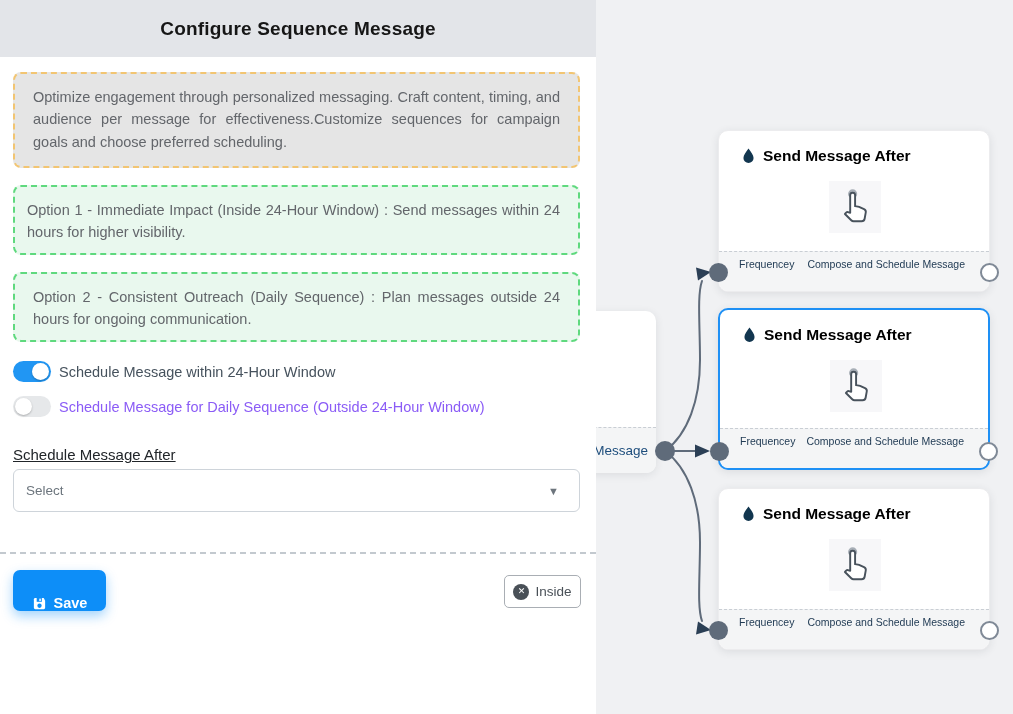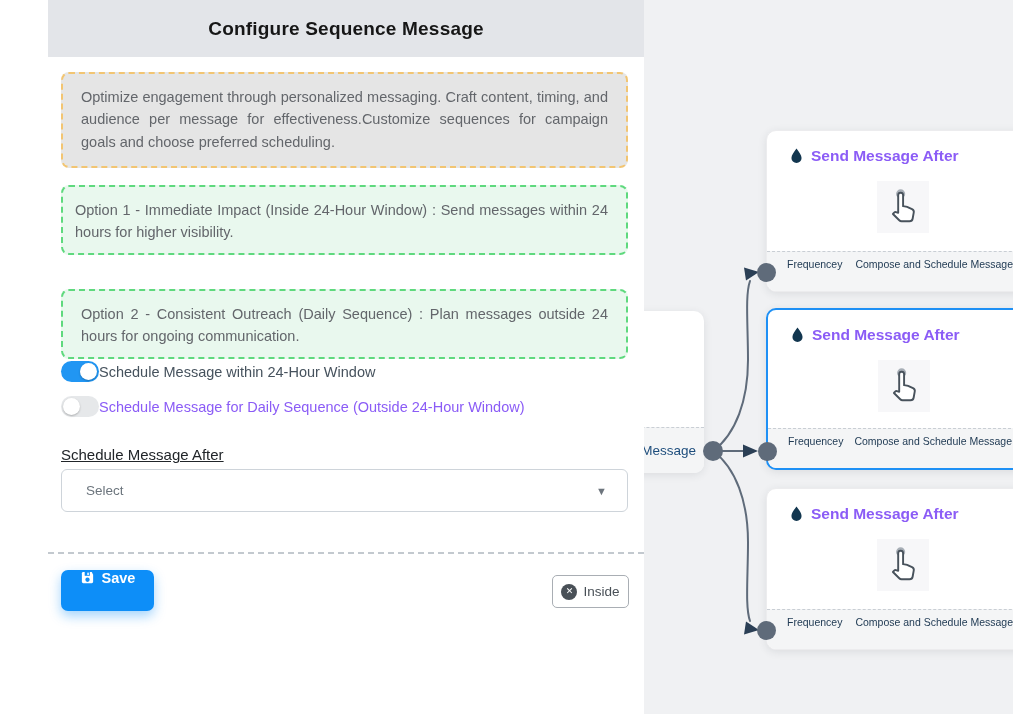--- a/index.html
+++ b/index.html
@@ -1,60 +1,60 @@
 <!DOCTYPE html>
 <html><head>
 <meta charset="utf-8">
 <style>
   * { margin:0; padding:0; box-sizing:border-box; }
   html,body { width:1013px; height:714px; overflow:hidden;
     font-family:"Liberation Sans","DejaVu Sans",sans-serif; background:#fff; }
 
-  .app { position:relative; width:801px; height:714px;margin-left:48px; }
+  .app { position:relative; width:801px; height:714px; }
 
   
   .panel { position:absolute; left:0; top:0; width:596px; height:714px; background:#fff; }
   .panel-header { position:absolute; left:0; top:0; width:596px; height:57px;
     background:#e3e5e9; display:flex; align-items:center; justify-content:center; }
   .panel-title { font-size:19px; font-weight:bold; color:#161616; letter-spacing:.2px; }
 
   .note-box { position:absolute; left:13px; width:567px; border-radius:8px;
     padding:12px 18px; font-size:14.5px; line-height:1.55; color:#63666b;
     text-align:justify; }
   .note-yellow { top:72px; height:96px; background:#e5e5e5; border:2px dashed #f2c572; }
   .note-green1 { top:185px; height:70px; background:#e9f8ee; border:2px dashed #5fd97e;padding-left:12px; }
-  .note-green2 { top:289px; height:70px; background:#e9f8ee; border:2px dashed #5fd97e; }
-
-  .toggle-row { position:absolute; left:13px; display:flex; align-items:center; gap:0; }
+  .note-green2 { top:272px; height:70px; background:#e9f8ee; border:2px dashed #5fd97e; }
+
+  .toggle-row { position:absolute; left:13px; display:flex; align-items:center; gap:8px; }
   .toggle-row-1 { top:361px; }
   .toggle-row-2 { top:396px; }
   .toggle { width:38px; height:21px; border-radius:11px; position:relative; cursor:pointer; flex:0 0 auto; }
   .toggle.on  { background:#2196f3; }
   .toggle.off { background:#e6e8ea; }
   .knob { position:absolute; top:2px; width:17px; height:17px; border-radius:50%;
     background:#fff; box-shadow:0 1px 2px rgba(0,0,0,.25); }
   .toggle.on  .knob { right:2px; }
   .toggle.off .knob { left:2px; }
   .toggle-label-1 { font-size:14.5px; color:#46525d; }
   .toggle-label-2 { font-size:14.5px; color:#8b5cf6; }
 
   .field-label { position:absolute; left:13px; top:446px; font-size:15px; color:#212529;text-decoration:underline; }
   .select-box { position:absolute; left:13px; top:469px; width:567px; height:43px;
     border:1px solid #ced4da; border-radius:6px; background:#fff;
     display:flex; align-items:center; justify-content:space-between;
-    padding:0 20px 0 24px; cursor:pointer; }
+    padding:0 20px 0 12px; cursor:pointer; }
   .select-value { font-size:13.5px; color:#6c757d; }
   .select-caret { font-size:11px; color:#6d757d; }
 
   .footer-divider { position:absolute; left:0; top:552px; width:596px;
     border-top:2px dashed #c3c9cf; }
 
   .save-btn { position:absolute; left:13px; top:570px; width:93px; height:41px;
     background:#0d8ef8; border:none; border-radius:7px; color:#fff; font-weight:bold;
-    font-size:14.5px; display:flex; align-items:flex-start; justify-content:center; gap:7px;
+    font-size:14.5px; display:flex; align-items:flex-end; justify-content:center; gap:7px;
     cursor:pointer; box-shadow:0 5px 12px rgba(13,142,248,.38);
     font-family:inherit; }
   .close-btn { position:absolute; left:504px; top:575px; width:77px; height:33px;
     background:#fff; border:1px solid #a9aeb4; border-radius:5px; color:#495057;
     font-size:13.5px; display:flex; align-items:center; justify-content:center; gap:6px;
     cursor:pointer; font-family:inherit; }
   .close-x { width:16px; height:16px; border-radius:50%; background:#495057; color:#fff;
     font-size:9px; font-weight:bold; display:flex; align-items:center; justify-content:center;
     line-height:1; }
 
@@ -63,21 +63,21 @@
     background:#f0f1f3; overflow:hidden; }
   .edges { position:absolute; left:0; top:0; width:417px; height:714px; }
 
   .flow-node { position:absolute; left:122px; width:272px; height:162px;
     background:#fff; border-radius:10px; border:1px solid #ececee;
     box-shadow:0 2px 8px rgba(40,50,60,.10); }
   .flow-node.selected { border:2px solid #1e90f5; }
   .node-1 { top:130px; } .node-2 { top:308px; } .node-3 { top:488px; }
 
   .node-title { position:absolute; left:22px; top:16px; display:flex; align-items:center; gap:7px; }
-  .node-title span { font-size:15.5px; font-weight:bold; color:#8b5cf6; }
+  .node-title span { font-size:15.5px; font-weight:bold; color:#000000; }
   .node-icon-box { position:absolute; left:110px; top:50px; width:52px; height:52px;
     background:#f7f7f9; display:flex; align-items:center; justify-content:center; }
   .node-footer { position:absolute; left:0; bottom:0; width:100%; height:40px;
     background:#f4f5f6; border-top:1px dashed #c9ced4; border-radius:0 0 9px 9px;
     display:flex; align-items:center; justify-content:space-between; padding:0 24px 16px 20px; }
   .node-footer .f-label { font-size:10.5px; color:#223c55; }
 
   .handle { position:absolute; width:19px; height:19px; border-radius:50%; }
   .handle-left  { left:-10px; top:132px; background:#5f6b7a; }
   .handle-right { right:-10px; top:132px; background:#fff; border:2px solid #7f8996; }

